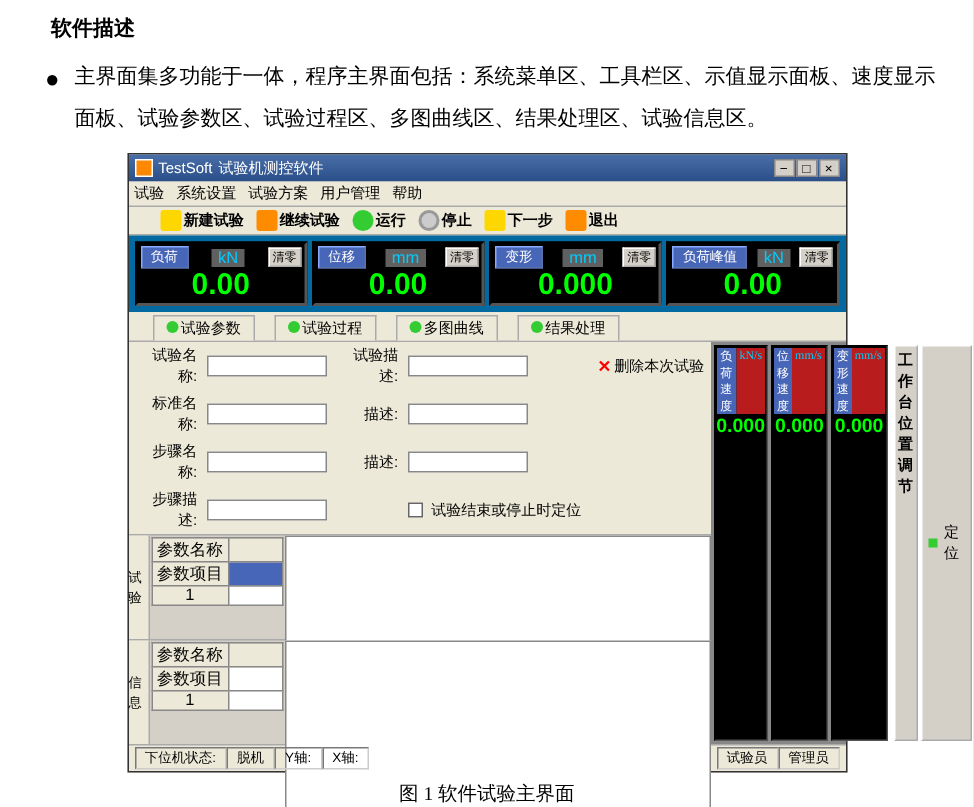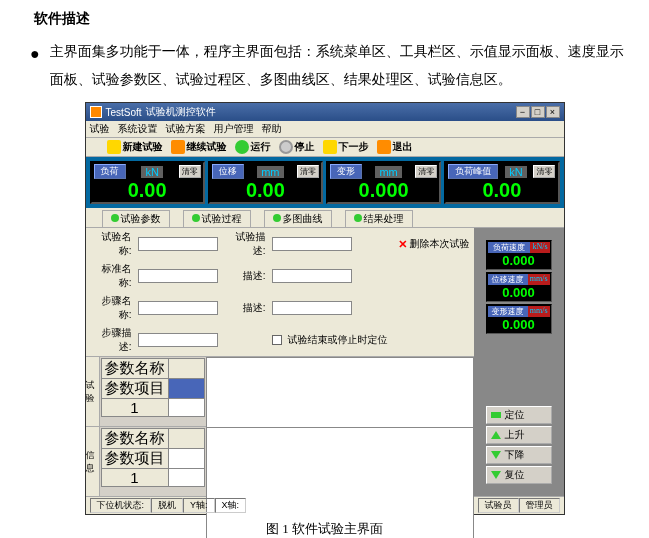--- a/index.html
+++ b/index.html
@@ -45,27 +45,27 @@
 
 .main-area { display: flex; }
 .center { flex: 1; }
 .param-row { display: flex; padding: 2px 4px; gap: 6px; font-size: 10px; align-items: center; background: #ece9d8; }
 .param-label { width: 42px; text-align: right; }
 .param-input { width: 80px; height: 14px; background: #fff; border: 1px solid #888; }
 .param-del { display: flex; align-items: center; gap: 2px; margin-left: auto; }
 .red-x { color: red; font-weight: bold; font-size: 11px; }
 .cb { width: 10px; height: 10px; border: 1px solid #666; background: #fff; display: inline-block; }
 .table-left { width: 14px; display: flex; flex-direction: column; justify-content: center; align-items: center; font-size: 9px; background: #ece9d8; border-right: 1px solid #aaa; }
-.mini-table { border-collapse: collapse; font-size: 15px; }
+.mini-table { border-collapse: collapse; font-size: 11px; }
 .mini-table td, .mini-table th { border: 1px solid #888; padding: 0 3px; background: #fff; height: 12px; min-width: 36px; }
 .mini-table th { background: #ece9d8; font-weight: normal; }
 .mini-table .sel { background: #4866b8; }
 .chart-area { flex: 1; background: #fff; border: 1px solid #888; min-height: 120px; }
 
-.right-panel { width: 90px; background: #888; padding: 12px; display: flex; flex-direction: column; gap: 2px; }
+.right-panel { width: 90px; background: #888; padding: 2px; display: flex; flex-direction: row; gap: 2px; }
 .speed-box { background: #000; border: 1px inset #555; padding: 1px; }
 .speed-row { display: flex; justify-content: space-between; font-size: 8px; }
 .speed-label { background: #4866b8; color: #fff; padding: 0 2px; flex: 1; text-align: center; }
 .speed-unit { background: #b91c1c; color: #0cf; padding: 0 2px; font-family: Liberation Serif, serif; }
 .speed-val { color: #0f0; font-family: Arial; font-size: 13px; text-align: center; font-weight: bold; }
 .ext-btn { background: #d4d0c8; text-align: center; font-size: 10px; padding: 2px; border: 1px outset #fff; color: #a00; }
 .pos-title { background: #d4d0c8; text-align: center; font-size: 10px; padding: 2px; border: 1px outset #fff; font-weight: bold; }
 .arrow-btn { background: #d4d0c8; display: flex; align-items: center; gap: 4px; padding: 1px 4px; border: 1px outset #fff; font-size: 10px; }
 .arrow { width: 0; height: 0; border-left: 5px solid transparent; border-right: 5px solid transparent; }
 .arrow.up { border-bottom: 8px solid #3c3; }
@@ -276,20 +276,21 @@
         <div class="speed-val">0.000</div>
       </div>
       <div class="speed-box">
         <div class="speed-row">
                 <span class="speed-label">变形速度</span>
                 <span class="speed-unit">mm/s</span>
               </div>
         <div class="speed-val">0.000</div>
       </div>
       <div style="flex:1"></div>
+      <div class="pos-title">工作台位置调节</div>
       <div class="arrow-btn">
               <span class="arrow mid"></span>
               <span>定位</span>
             </div>
       <div class="arrow-btn">
               <span class="arrow up"></span>
               <span>上升</span>
             </div>
       <div class="arrow-btn">
               <span class="arrow down"></span>

